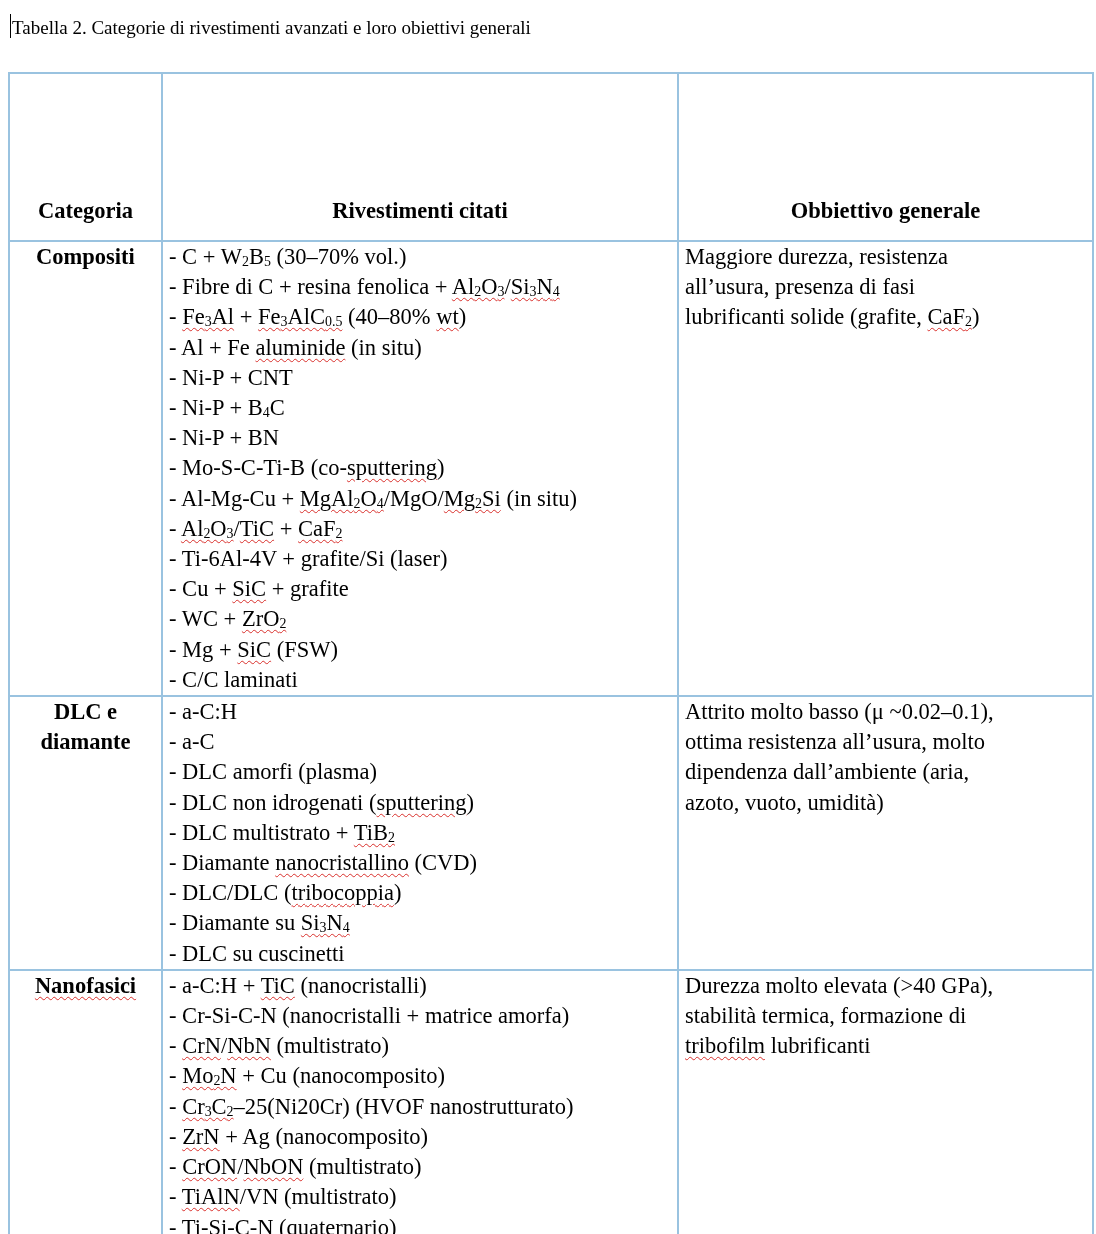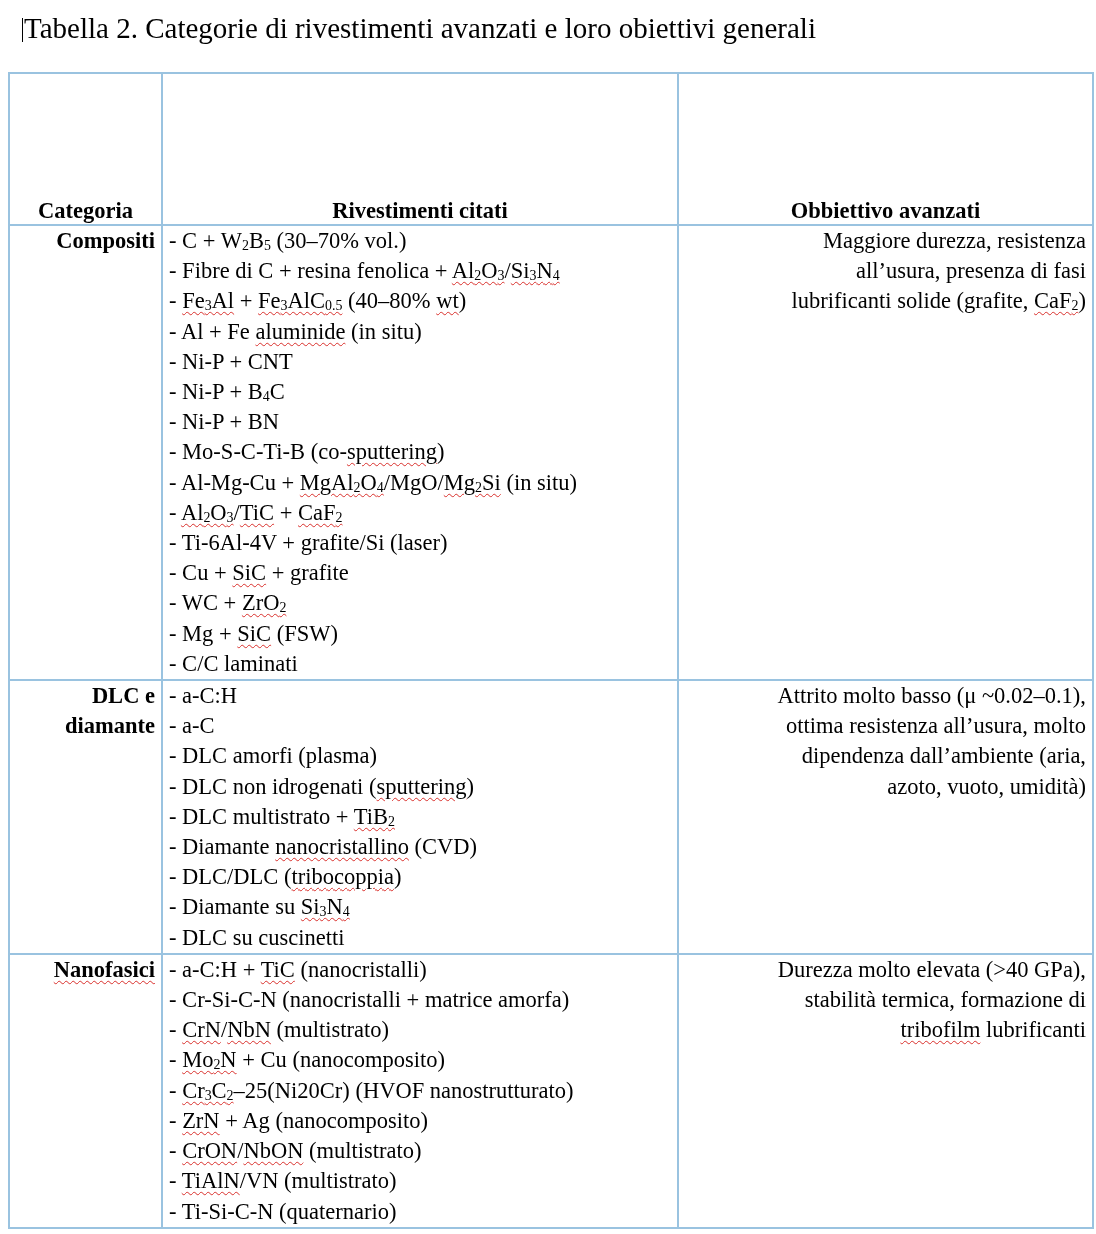--- a/index.html
+++ b/index.html
@@ -2,22 +2,22 @@
 <html><head>
 <meta charset="utf-8">
 <style>
   html, body { margin: 0; padding: 0; background: #ffffff; }
   body {
     width: 1096px; height: 1234px; position: relative; overflow: hidden;
     font-family: "Liberation Serif", "DejaVu Serif", serif;
     color: #000;
   }
   .caption {
-    position: absolute; left: 22px; top: 14px;
-    font-size: 29px; line-height: 28px; white-space: nowrap;
+    position: absolute; left: 10px; top: 14px;
+    font-size: 19px; line-height: 28px; white-space: nowrap;
   }
   .caret {
     display: inline-block; width: 1px; height: 24px; background: #000;
     vertical-align: -4px; margin-right: 1px;
   }
   table.tbl {
     position: absolute; left: 8px; top: 72px;
     width: 1084px;
     border-collapse: collapse;
     table-layout: fixed;
@@ -26,25 +26,25 @@
   table.tbl td, table.tbl th {
     border: 2px solid #9ac3e0;
     vertical-align: top;
     padding: 0 6px;
   }
   col.c1 { width: 153px; }
   col.c2 { width: 516px; }
   col.c3 { width: 415px; }
   tr.head th {
     height: 150px; vertical-align: bottom; font-weight: bold;
-    text-align: center; padding-bottom: 0; line-height: 26px;
+    text-align: center; padding-bottom: 16px; line-height: 26px;
   }
-  td.cat { text-align: right; font-weight: bold; padding: 2px 4px 0 4px; }
+  td.cat { text-align: center; font-weight: bold; padding: 2px 4px 0 4px; }
   td.items { padding: 2px 8px 0 10px; margin-left: 28px; }
-  td.goal { text-align: right; padding: 2px 16px 0 16px; }
+  td.goal { text-align: left; padding: 2px 16px 0 16px; }
   .item { white-space: nowrap; display: block; }
   .sp {
     text-decoration-line: underline;
     text-decoration-style: wavy;
     text-decoration-color: #d9302c;
     text-decoration-thickness: 1px;
     text-underline-offset: 3px;
   }
   sub { font-size: 62%; vertical-align: -0.15em; line-height: 0; }
 </style>
@@ -56,21 +56,21 @@
 <table class="tbl">
   <colgroup>
       <col class="c1">
       <col class="c2">
       <col class="c3">
     </colgroup>
   <tbody>
       <tr class="head">
     <th>Categoria</th>
     <th>Rivestimenti citati</th>
-    <th>Obbiettivo avanzati</th>
+    <th>Obbiettivo generale</th>
   </tr>
   </tbody>
     <tbody id="tbody">
       <tr>
         <td class="cat">Compositi</td>
         <td class="items">
           <span class="item">- C + W<sub>2</sub>B<sub>5</sub> (30–70% vol.)</span>
           <span class="item">- Fibre di C + resina fenolica + <span class="sp">Al<sub>2</sub>O<sub>3</sub></span>/<span class="sp">Si<sub>3</sub>N<sub>4</sub></span></span>
           <span class="item">- <span class="sp">Fe<sub>3</sub>Al</span> + <span class="sp">Fe<sub>3</sub>AlC<sub>0.5</sub></span> (40–80% <span class="sp">wt</span>)</span>
           <span class="item">- Al + Fe <span class="sp">aluminide</span> (in situ)</span>

